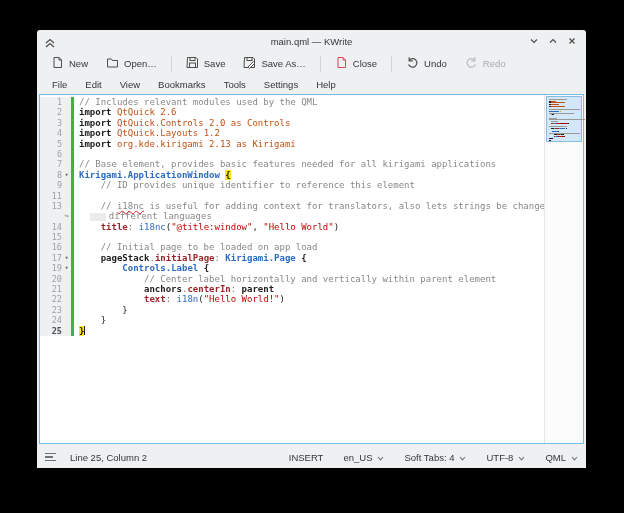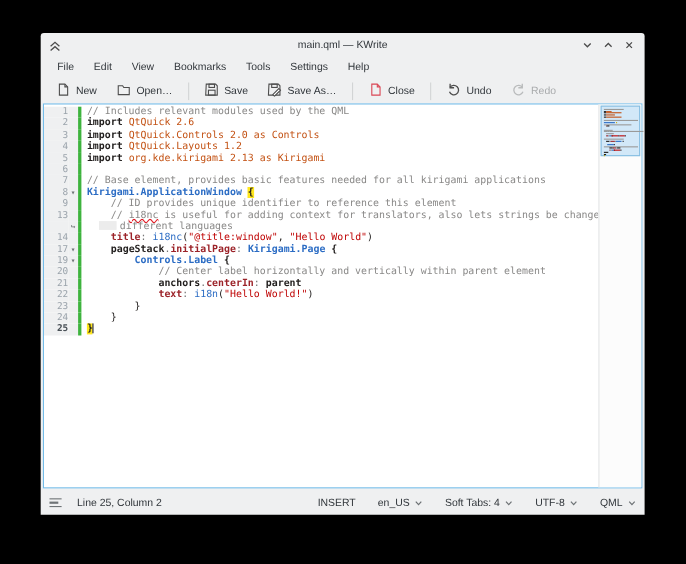--- a/index.html
+++ b/index.html
@@ -86,100 +86,103 @@
             </svg>
         </span>
         <span class="winbtn">
           <svg width="10" height="10" viewBox="0 0 10 10">
               <path d="M2.5 2.5 L7.5 7.5 M7.5 2.5 L2.5 7.5" stroke="#4d4d4d" stroke-width="1.2"></path>
             </svg>
         </span>
       </span>
     </div>
 
+    <div id="toolbar">
+        <span class="tb-btn">
+          <span><svg width="13" height="13" viewBox="0 0 13 13">
+              <path d="M3 1.5 h5 l2.5 2.5 v7.5 h-7.5 z" fill="none" stroke="#4d4d4d" stroke-width="1"></path>
+              <path d="M8 1.5 v2.5 h2.5" fill="none" stroke="#4d4d4d" stroke-width="1"></path>
+            </svg></span>
+          <span>New</span>
+        </span>
+        <span class="tb-btn">
+          <span><svg width="13" height="13" viewBox="0 0 13 13">
+              <path d="M1.5 3 h4 l1 1.5 h5 v6.5 h-10 z" fill="none" stroke="#4d4d4d" stroke-width="1"></path>
+            </svg></span>
+          <span>Open…</span>
+        </span>
+        <span class="tb-sep"></span>
+        <span class="tb-btn">
+          <span><svg width="13" height="13" viewBox="0 0 13 13">
+              <path d="M1.5 1.5 h8.5 l1.5 1.5 v8.5 h-10.5 z" fill="none" stroke="#4d4d4d" stroke-width="1"></path>
+              <rect x="3.5" y="7" width="6" height="4.5" fill="none" stroke="#4d4d4d" stroke-width="1"></rect>
+              <rect x="4" y="1.5" width="5" height="3" fill="none" stroke="#4d4d4d" stroke-width="1"></rect>
+            </svg></span>
+          <span>Save</span>
+        </span>
+        <span class="tb-btn">
+          <span><svg width="13" height="13" viewBox="0 0 13 13">
+              <path d="M1.5 1.5 h8.5 l1.5 1.5 v8.5 h-10.5 z" fill="none" stroke="#4d4d4d" stroke-width="1"></path>
+              <rect x="4" y="1.5" width="5" height="3" fill="none" stroke="#4d4d4d" stroke-width="1"></rect>
+              <path d="M5 11 l5.5 -5.5 l1.5 1.5 l-5.5 5.5 z" fill="#ffffff" stroke="#4d4d4d" stroke-width="1"></path>
+            </svg></span>
+          <span>Save As…</span>
+        </span>
+        <span class="tb-sep"></span>
+        <span class="tb-btn">
+          <span><svg width="13" height="13" viewBox="0 0 13 13">
+              <path d="M3 1.5 h5 l2.5 2.5 v7.5 h-7.5 z" fill="none" stroke="#da4453" stroke-width="1"></path>
+              <path d="M8 1.5 v2.5 h2.5" fill="none" stroke="#da4453" stroke-width="1"></path>
+            </svg></span>
+          <span>Close</span>
+        </span>
+        <span class="tb-sep"></span>
+        <span class="tb-btn">
+          <span><svg width="13" height="13" viewBox="0 0 13 13">
+              <path d="M3 4.5 A4.3 4.3 0 1 1 2.6 8.5" fill="none" stroke="#4d4d4d" stroke-width="1.2"></path>
+              <path d="M3.2 1.2 v3.6 h3.6" fill="none" stroke="#4d4d4d" stroke-width="1.2"></path>
+            </svg></span>
+          <span>Undo</span>
+        </span>
+        <span class="tb-btn disabled">
+          <span><svg width="13" height="13" viewBox="0 0 13 13">
+              <path d="M10 4.5 A4.3 4.3 0 1 0 10.4 8.5" fill="none" stroke="#b9bbbc" stroke-width="1.2"></path>
+              <path d="M9.8 1.2 v3.6 h-3.6" fill="none" stroke="#b9bbbc" stroke-width="1.2"></path>
+            </svg></span>
+          <span>Redo</span>
+        </span>
+      </div>
+
     <div id="menubar">
         <span class="menu-item">File</span>
         <span class="menu-item">Edit</span>
         <span class="menu-item">View</span>
         <span class="menu-item">Bookmarks</span>
         <span class="menu-item">Tools</span>
         <span class="menu-item">Settings</span>
         <span class="menu-item">Help</span>
-      </div>
-
-    <div id="toolbar">
-        <span class="tb-btn">
-          <span><svg width="13" height="13" viewBox="0 0 13 13">
-              <path d="M3 1.5 h5 l2.5 2.5 v7.5 h-7.5 z" fill="none" stroke="#4d4d4d" stroke-width="1"></path>
-              <path d="M8 1.5 v2.5 h2.5" fill="none" stroke="#4d4d4d" stroke-width="1"></path>
-            </svg></span>
-          <span>New</span>
-        </span>
-        <span class="tb-btn">
-          <span><svg width="13" height="13" viewBox="0 0 13 13">
-              <path d="M1.5 3 h4 l1 1.5 h5 v6.5 h-10 z" fill="none" stroke="#4d4d4d" stroke-width="1"></path>
-            </svg></span>
-          <span>Open…</span>
-        </span>
-        <span class="tb-sep"></span>
-        <span class="tb-btn">
-          <span><svg width="13" height="13" viewBox="0 0 13 13">
-              <path d="M1.5 1.5 h8.5 l1.5 1.5 v8.5 h-10.5 z" fill="none" stroke="#4d4d4d" stroke-width="1"></path>
-              <rect x="3.5" y="7" width="6" height="4.5" fill="none" stroke="#4d4d4d" stroke-width="1"></rect>
-              <rect x="4" y="1.5" width="5" height="3" fill="none" stroke="#4d4d4d" stroke-width="1"></rect>
-            </svg></span>
-          <span>Save</span>
-        </span>
-        <span class="tb-btn">
-          <span><svg width="13" height="13" viewBox="0 0 13 13">
-              <path d="M1.5 1.5 h8.5 l1.5 1.5 v8.5 h-10.5 z" fill="none" stroke="#4d4d4d" stroke-width="1"></path>
-              <rect x="4" y="1.5" width="5" height="3" fill="none" stroke="#4d4d4d" stroke-width="1"></rect>
-              <path d="M5 11 l5.5 -5.5 l1.5 1.5 l-5.5 5.5 z" fill="#ffffff" stroke="#4d4d4d" stroke-width="1"></path>
-            </svg></span>
-          <span>Save As…</span>
-        </span>
-        <span class="tb-sep"></span>
-        <span class="tb-btn">
-          <span><svg width="13" height="13" viewBox="0 0 13 13">
-              <path d="M3 1.5 h5 l2.5 2.5 v7.5 h-7.5 z" fill="none" stroke="#da4453" stroke-width="1"></path>
-              <path d="M8 1.5 v2.5 h2.5" fill="none" stroke="#da4453" stroke-width="1"></path>
-            </svg></span>
-          <span>Close</span>
-        </span>
-        <span class="tb-sep"></span>
-        <span class="tb-btn">
-          <span><svg width="13" height="13" viewBox="0 0 13 13">
-              <path d="M3 4.5 A4.3 4.3 0 1 1 2.6 8.5" fill="none" stroke="#4d4d4d" stroke-width="1.2"></path>
-              <path d="M3.2 1.2 v3.6 h3.6" fill="none" stroke="#4d4d4d" stroke-width="1.2"></path>
-            </svg></span>
-          <span>Undo</span>
-        </span>
-        <span class="tb-btn disabled">
-          <span><svg width="13" height="13" viewBox="0 0 13 13">
-              <path d="M10 4.5 A4.3 4.3 0 1 0 10.4 8.5" fill="none" stroke="#b9bbbc" stroke-width="1.2"></path>
-              <path d="M9.8 1.2 v3.6 h-3.6" fill="none" stroke="#b9bbbc" stroke-width="1.2"></path>
-            </svg></span>
-          <span>Redo</span>
-        </span>
       </div>
 
     <div id="editor">
       <div id="rows">
           <div class="row"><span class="g-num">1</span><span class="g-fold"></span><span class="g-bar"></span><span class="codeln"><span class="tk-cmt">// Includes relevant modules used by the QML</span></span></div>
           <div class="row"><span class="g-num">2</span><span class="g-fold"></span><span class="g-bar"></span><span class="codeln"><span class="tk-kw">import</span><span class="tk-mod"> QtQuick 2.6</span></span></div>
           <div class="row"><span class="g-num">3</span><span class="g-fold"></span><span class="g-bar"></span><span class="codeln"><span class="tk-kw">import</span><span class="tk-mod"> QtQuick.Controls 2.0 as Controls</span></span></div>
           <div class="row"><span class="g-num">4</span><span class="g-fold"></span><span class="g-bar"></span><span class="codeln"><span class="tk-kw">import</span><span class="tk-mod"> QtQuick.Layouts 1.2</span></span></div>
           <div class="row"><span class="g-num">5</span><span class="g-fold"></span><span class="g-bar"></span><span class="codeln"><span class="tk-kw">import</span><span class="tk-mod"> org.kde.kirigami 2.13 as Kirigami</span></span></div>
           <div class="row"><span class="g-num">6</span><span class="g-fold"></span><span class="g-bar"></span><span class="codeln"></span></div>
           <div class="row"><span class="g-num">7</span><span class="g-fold"></span><span class="g-bar"></span><span class="codeln"><span class="tk-cmt">// Base element, provides basic features needed for all kirigami applications</span></span></div>
           <div class="row"><span class="g-num">8</span><span class="g-fold">▾</span><span class="g-bar"></span><span class="codeln"><span class="tk-type">Kirigami.ApplicationWindow</span><span class="tk-txt"> </span><span class="tk-brhl">{</span></span></div>
           <div class="row"><span class="g-num">9</span><span class="g-fold"></span><span class="g-bar"></span><span class="codeln"><span class="tk-cmt">    // ID provides unique identifier to reference this element</span></span></div>
+          <div class="row"><span class="g-num">11</span><span class="g-fold"></span><span class="g-bar"></span><span class="codeln"></span></div>
           <div class="row"><span class="g-num">13</span><span class="g-fold"></span><span class="g-bar"></span><span class="codeln"><span class="tk-cmt">    // </span><span class="tk-ms">i18nc</span><span class="tk-cmt"> is useful for adding context for translators, also lets strings be changed for</span></span></div>
           <div class="row"><span class="g-num"></span><span class="g-fold">↪</span><span class="g-bar"></span><span class="codeln"><span>  </span><span class="wrapmark"></span><span class="tk-cmt">different languages</span></span></div>
           <div class="row"><span class="g-num">14</span><span class="g-fold"></span><span class="g-bar"></span><span class="codeln"><span class="tk-txt">    </span><span class="tk-prop">title</span><span class="tk-op">:</span><span class="tk-txt"> </span><span class="tk-fn">i18nc</span><span class="tk-txt">(</span><span class="tk-str">"@title:window"</span><span class="tk-txt">, </span><span class="tk-str">"Hello World"</span><span class="tk-txt">)</span></span></div>
+          <div class="row"><span class="g-num">15</span><span class="g-fold"></span><span class="g-bar"></span><span class="codeln"></span></div>
+          <div class="row"><span class="g-num">16</span><span class="g-fold"></span><span class="g-bar"></span><span class="codeln"><span class="tk-cmt">    // Initial page to be loaded on app load</span></span></div>
           <div class="row"><span class="g-num">17</span><span class="g-fold">▾</span><span class="g-bar"></span><span class="codeln"><span class="tk-txt">    </span><span class="tk-b">pageStack</span><span class="tk-op">.</span><span class="tk-prop">initialPage</span><span class="tk-op">:</span><span class="tk-txt"> </span><span class="tk-type">Kirigami.Page</span><span class="tk-txt"> </span><span class="tk-b">{</span></span></div>
           <div class="row"><span class="g-num">19</span><span class="g-fold">▾</span><span class="g-bar"></span><span class="codeln"><span class="tk-txt">        </span><span class="tk-type">Controls.Label</span><span class="tk-txt"> </span><span class="tk-b">{</span></span></div>
           <div class="row"><span class="g-num">20</span><span class="g-fold"></span><span class="g-bar"></span><span class="codeln"><span class="tk-cmt">            // Center label horizontally and vertically within parent element</span></span></div>
           <div class="row"><span class="g-num">21</span><span class="g-fold"></span><span class="g-bar"></span><span class="codeln"><span class="tk-txt">            </span><span class="tk-b">anchors</span><span class="tk-op">.</span><span class="tk-prop">centerIn</span><span class="tk-op">:</span><span class="tk-txt"> </span><span class="tk-b">parent</span></span></div>
           <div class="row"><span class="g-num">22</span><span class="g-fold"></span><span class="g-bar"></span><span class="codeln"><span class="tk-txt">            </span><span class="tk-prop">text</span><span class="tk-op">:</span><span class="tk-txt"> </span><span class="tk-fn">i18n</span><span class="tk-txt">(</span><span class="tk-str">"Hello World!"</span><span class="tk-txt">)</span></span></div>
           <div class="row"><span class="g-num">23</span><span class="g-fold"></span><span class="g-bar"></span><span class="codeln"><span class="tk-txt">        }</span></span></div>
           <div class="row"><span class="g-num">24</span><span class="g-fold"></span><span class="g-bar"></span><span class="codeln"><span class="tk-txt">    }</span></span></div>
           <div class="row"><span class="g-num cur">25</span><span class="g-fold"></span><span class="g-bar"></span><span class="codeln"><span class="tk-brhl">}</span><span class="caret"></span></span></div>
         </div>
       <div id="minimap">

